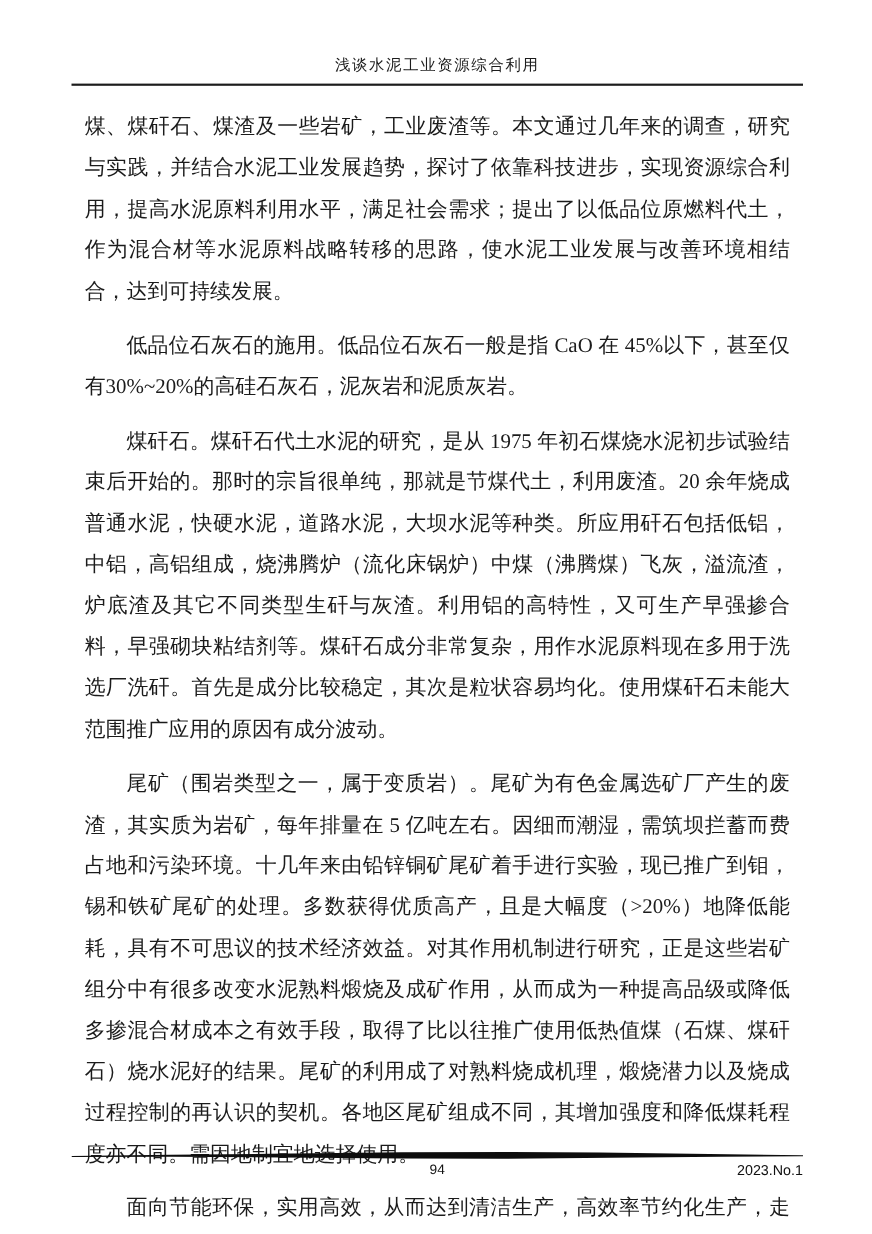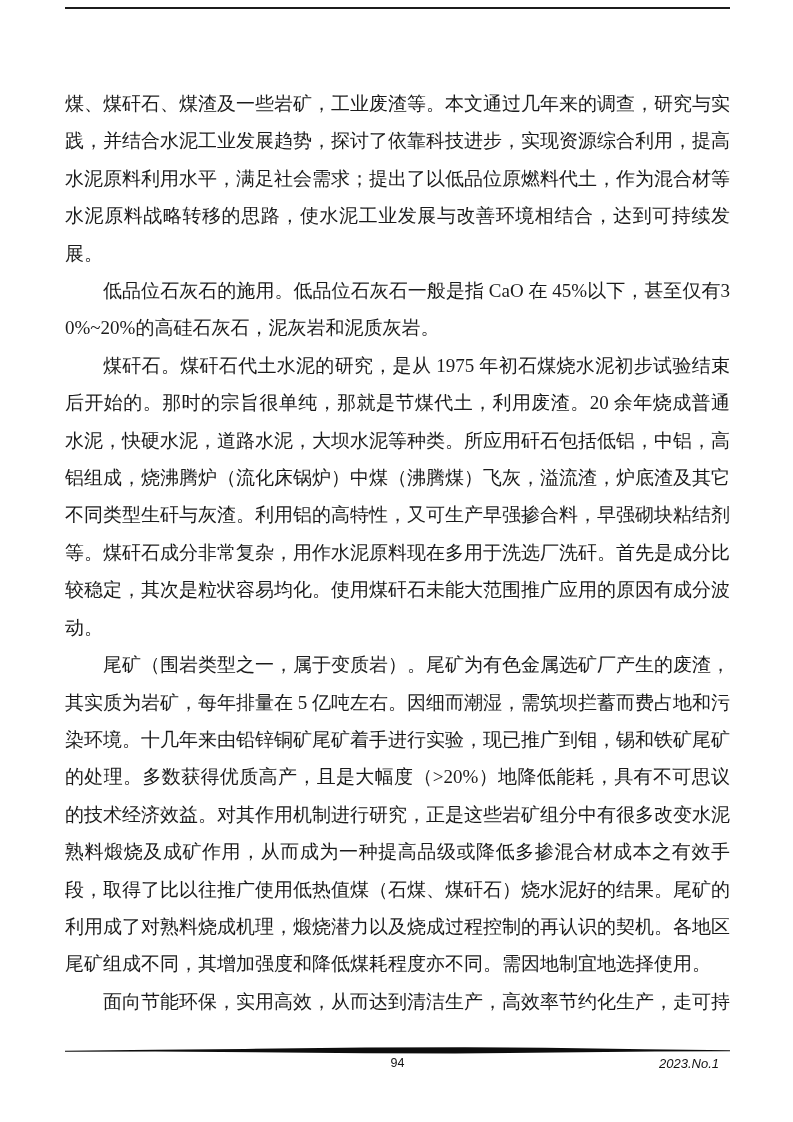--- a/index.html
+++ b/index.html
@@ -41,21 +41,21 @@
     top: 85px;
     left: 65px;
     width: 665px;
     font-size: 19px;
     line-height: 37.4px;
     text-align: justify;
     text-justify: inter-ideograph;
     color: #1b1b1b;
   }
   .content p {
-    margin: 0;
+    margin: 12px;
     padding: 0;
     text-indent: 2em;
     word-break: break-all;
   }
   .content p.no-indent {
     text-indent: 0;
   }
   
   .footer-rule {
     position: absolute;
@@ -69,34 +69,34 @@
     left: 65px;
     top: 1056px;
     width: 665px;
     text-align: center;
     font-family: "Liberation Sans", "DejaVu Sans", sans-serif;
     font-size: 12.5px;
     color: #111111;
   }
   .footer-issue {
     position: absolute;
-    right: 74px;
+    right: 63px;
     top: 1056px;
     font-family: "Liberation Sans", "DejaVu Sans", sans-serif;
     font-size: 13px;
     color: #111111;
-    font-style: italic;
   }
 </style>
 </head>
 <body>
 
 <div class="page">
 
   <div class="header">
+    <div class="header-title">浅谈水泥工业资源综合利用</div>
     <div class="header-rule"></div>
   </div>
 
   <div class="content">
     <p class="no-indent">煤、煤矸石、煤渣及一些岩矿，工业废渣等。本文通过几年来的调查，研究与实践，并结合水泥工业发展趋势，探讨了依靠科技进步，实现资源综合利用，提高水泥原料利用水平，满足社会需求；提出了以低品位原燃料代土，作为混合材等水泥原料战略转移的思路，使水泥工业发展与改善环境相结合，达到可持续发展。</p>
     <p>低品位石灰石的施用。低品位石灰石一般是指 CaO 在 45%以下，甚至仅有30%~20%的高硅石灰石，泥灰岩和泥质灰岩。</p>
     <p>煤矸石。煤矸石代土水泥的研究，是从 1975 年初石煤烧水泥初步试验结束后开始的。那时的宗旨很单纯，那就是节煤代土，利用废渣。20 余年烧成普通水泥，快硬水泥，道路水泥，大坝水泥等种类。所应用矸石包括低铝，中铝，高铝组成，烧沸腾炉（流化床锅炉）中煤（沸腾煤）飞灰，溢流渣，炉底渣及其它不同类型生矸与灰渣。利用铝的高特性，又可生产早强掺合料，早强砌块粘结剂等。煤矸石成分非常复杂，用作水泥原料现在多用于洗选厂洗矸。首先是成分比较稳定，其次是粒状容易均化。使用煤矸石未能大范围推广应用的原因有成分波动。</p>
     <p>尾矿（围岩类型之一，属于变质岩）。尾矿为有色金属选矿厂产生的废渣，其实质为岩矿，每年排量在 5 亿吨左右。因细而潮湿，需筑坝拦蓄而费占地和污染环境。十几年来由铅锌铜矿尾矿着手进行实验，现已推广到钼，锡和铁矿尾矿的处理。多数获得优质高产，且是大幅度（&gt;20%）地降低能耗，具有不可思议的技术经济效益。对其作用机制进行研究，正是这些岩矿组分中有很多改变水泥熟料煅烧及成矿作用，从而成为一种提高品级或降低多掺混合材成本之有效手段，取得了比以往推广使用低热值煤（石煤、煤矸石）烧水泥好的结果。尾矿的利用成了对熟料烧成机理，煅烧潜力以及烧成过程控制的再认识的契机。各地区尾矿组成不同，其增加强度和降低煤耗程度亦不同。需因地制宜地选择使用。</p>
     <p>面向节能环保，实用高效，从而达到清洁生产，高效率节约化生产，走可持</p>
   </div>

